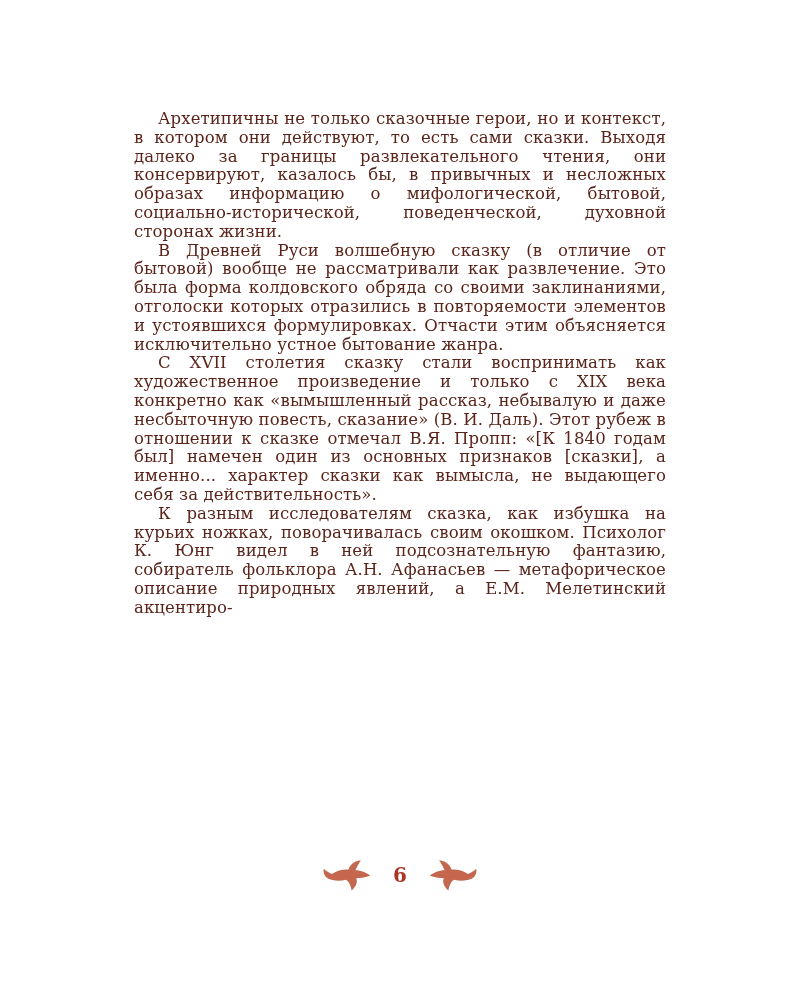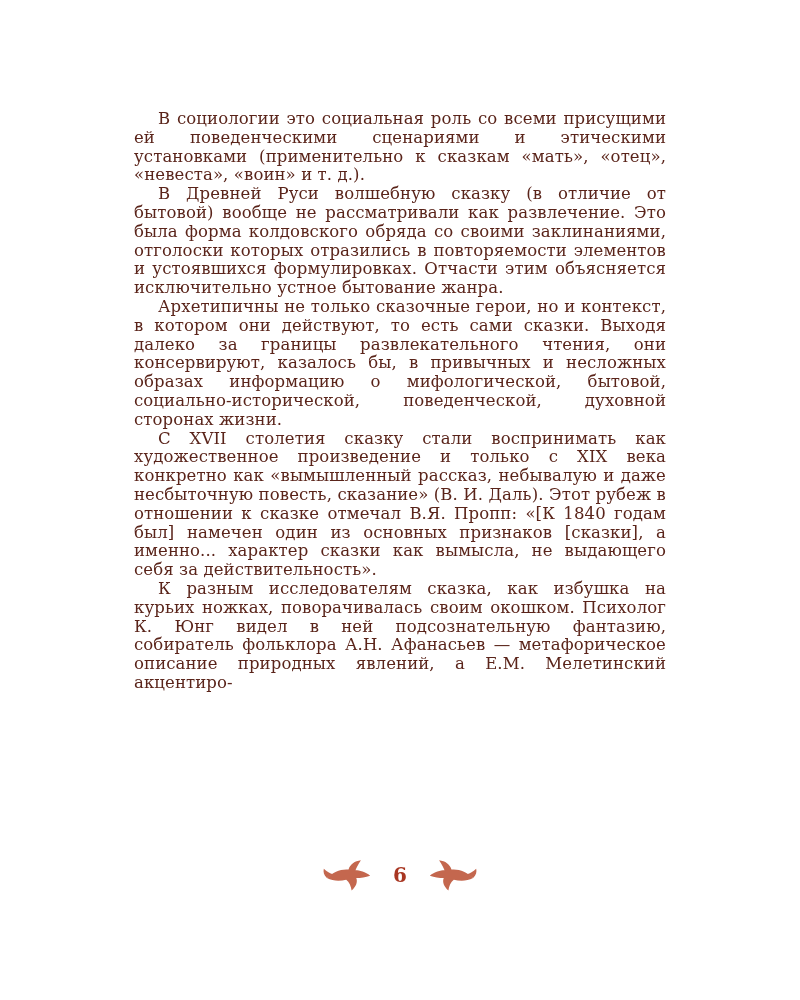--- a/index.html
+++ b/index.html
@@ -65,23 +65,22 @@
     line-height: 1;
     padding: 0 2px;
   }
 </style>
 </head>
 <body>
 
 <div class="book-page">
 
   <div class="text-block">
-    <p>В социологии это социальная роль со всеми присущими ей поведенческими сценариями и этическими установками (применительно к сказкам «мать», «отец», «невеста», «воин» и т. д.).</p>
+    <p>Архетипичны не только сказочные герои, но и контекст, в котором они действуют, то есть сами сказки. Выходя далеко за границы развлекательного чтения, они консервируют, казалось бы, в привычных и несложных образах информацию о мифологической, бытовой, социально-исторической, поведенческой, духовной сторонах жизни.</p>
     <p>В Древней Руси волшебную сказку (в отличие от бытовой) вообще не рассматривали как развлечение. Это была форма колдовского обряда со своими заклинаниями, отголоски которых отразились в повторяемости элементов и устоявшихся формулировках. Отчасти этим объясняется исключительно устное бытование жанра.</p>
-    <p>Архетипичны не только сказочные герои, но и контекст, в котором они действуют, то есть сами сказки. Выходя далеко за границы развлекательного чтения, они консервируют, казалось бы, в привычных и несложных образах информацию о мифологической, бытовой, социально-исторической, поведенческой, духовной сторонах жизни.</p>
     <p>С XVII столетия сказку стали воспринимать как художественное произведение и только с XIX века конкретно как «вымышленный рассказ, небывалую и даже несбыточную повесть, сказание» (В. И. Даль). Этот рубеж в отношении к сказке отмечал В.Я. Пропп: «[К 1840 годам был] намечен один из основных признаков [сказки], а именно... характер сказки как вымысла, не выдающего себя за действительность».</p>
     <p>К разным исследователям сказка, как избушка на курьих ножках, поворачивалась своим окошком. Психолог К. Юнг видел в ней подсознательную фантазию, собиратель фольклора А.Н. Афанасьев — метафорическое описание природных явлений, а Е.М. Мелетинский акцентиро-</p>
   </div>
 
   <div class="page-footer">
     <span class="ornament">
       <svg width="52" height="34" viewBox="0 0 64 44" aria-hidden="true">
         <path fill="currentColor" d="M6 26
           C14 18, 24 14, 34 15
           C36 8, 42 4, 50 3

